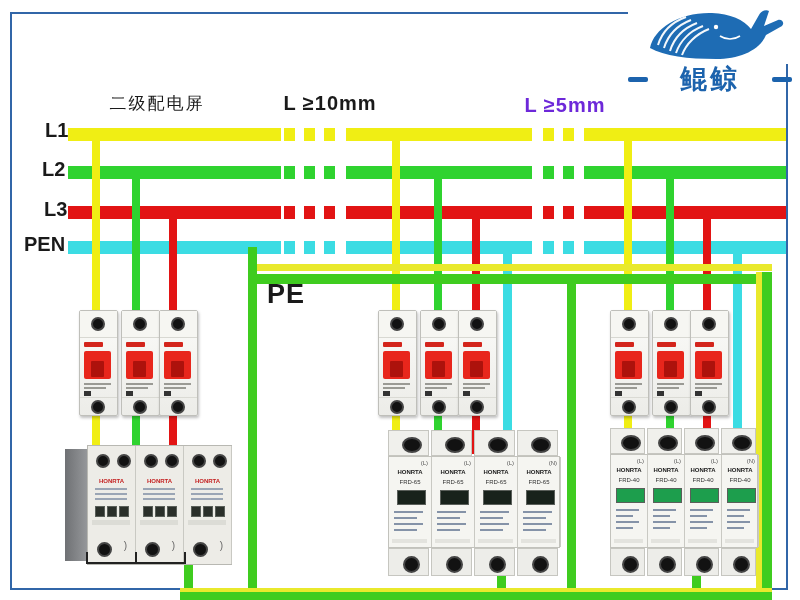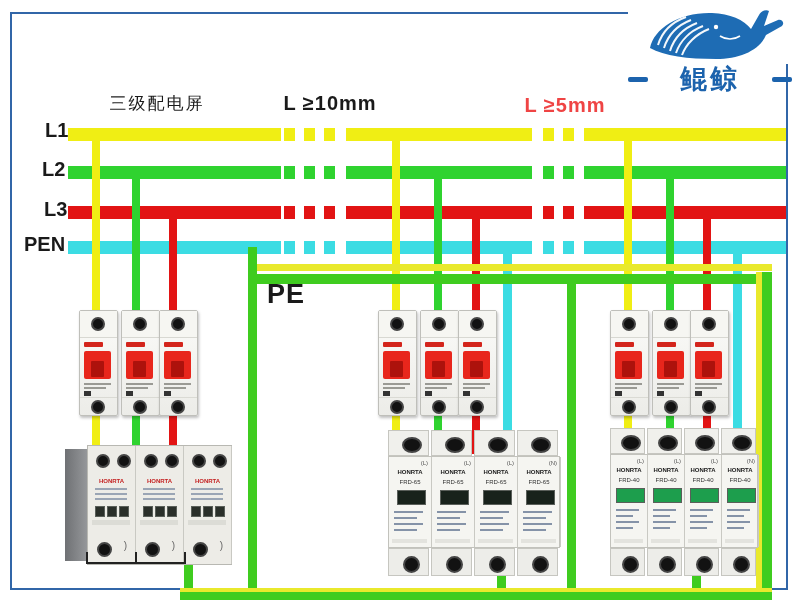--- a/index.html
+++ b/index.html
@@ -455,23 +455,23 @@
           <div class="screw" style="left: 11px; top: 7px; width: 13px; height: 13px;"></div>
         </div>
       </div>
       <div class="abs" style="left: 86px; top: 562px; width: 100px; height: 2px; background: rgb(34, 34, 34);"></div>
       <div class="abs" style="left: 86px; top: 552px; width: 2px; height: 10px; background: rgb(34, 34, 34);"></div>
       <div class="abs" style="left: 135px; top: 552px; width: 2px; height: 10px; background: rgb(34, 34, 34);"></div>
       <div class="abs" style="left: 184px; top: 552px; width: 2px; height: 10px; background: rgb(34, 34, 34);"></div>
     </div>
 
   <div id="labels">
-    <div class="lbl top-lbl center" id="lbl-panel1" style="left: 157px; top: 92px; color: rgb(26, 26, 26);">三级配电屏</div>
+    <div class="lbl top-lbl center" id="lbl-panel1" style="left: 157px; top: 92px; color: rgb(26, 26, 26);">二级配电屏</div>
     <div class="lbl gap-lbl center" id="lbl-gap1" style="left: 330px; top: 92px; color: rgb(26, 26, 26);">L ≥10mm</div>
-    <div class="lbl gap-lbl center" id="lbl-gap2" style="left: 565px; top: 94px; color: #ef4444;">L ≥5mm</div>
+    <div class="lbl gap-lbl center" id="lbl-gap2" style="left: 565px; top: 94px; color: #6d28d9;">L ≥5mm</div>
     <div class="lbl bus-lbl" id="lbl-l1" style="left: 45px; top: 119px;">L1</div>
     <div class="lbl bus-lbl" id="lbl-l2" style="left: 42px; top: 158px;">L2</div>
     <div class="lbl bus-lbl" id="lbl-l3" style="left: 44px; top: 198px;">L3</div>
     <div class="lbl bus-lbl" id="lbl-pen" style="left: 24px; top: 233px;">PEN</div>
     <div class="lbl pe-lbl" id="lbl-pe" style="left: 267px; top: 279px;">PE</div>
   </div>
 
   <div id="logo">
     <svg width="164" height="64" viewBox="0 0 164 64">
       <rect x="0" y="0" width="164" height="64" fill="#ffffff"></rect>

